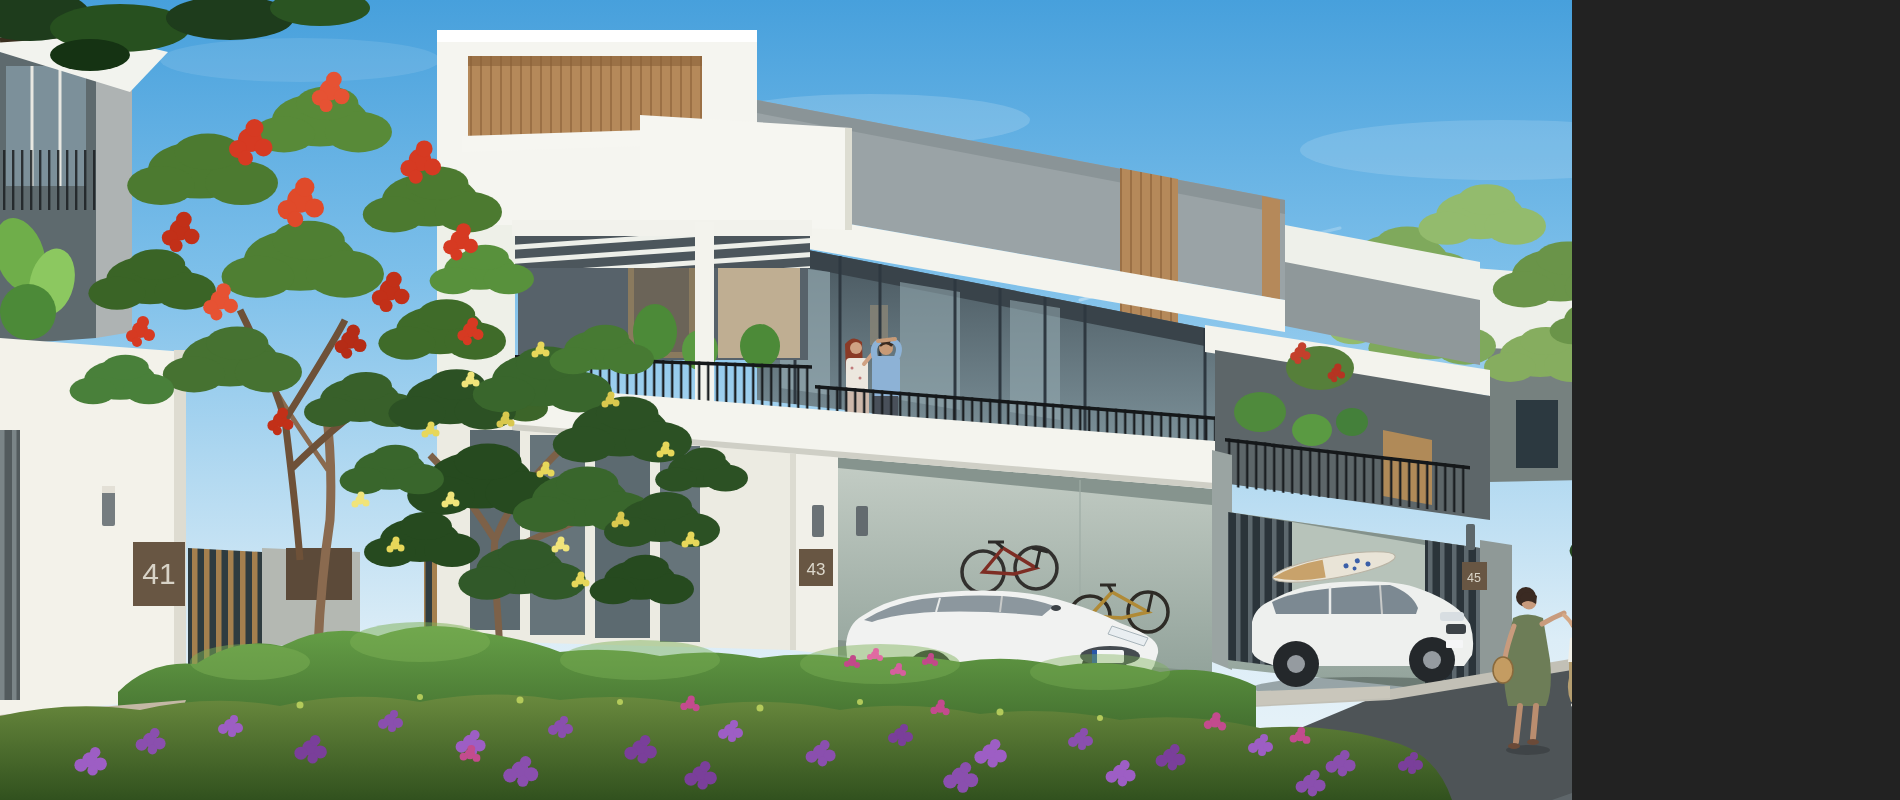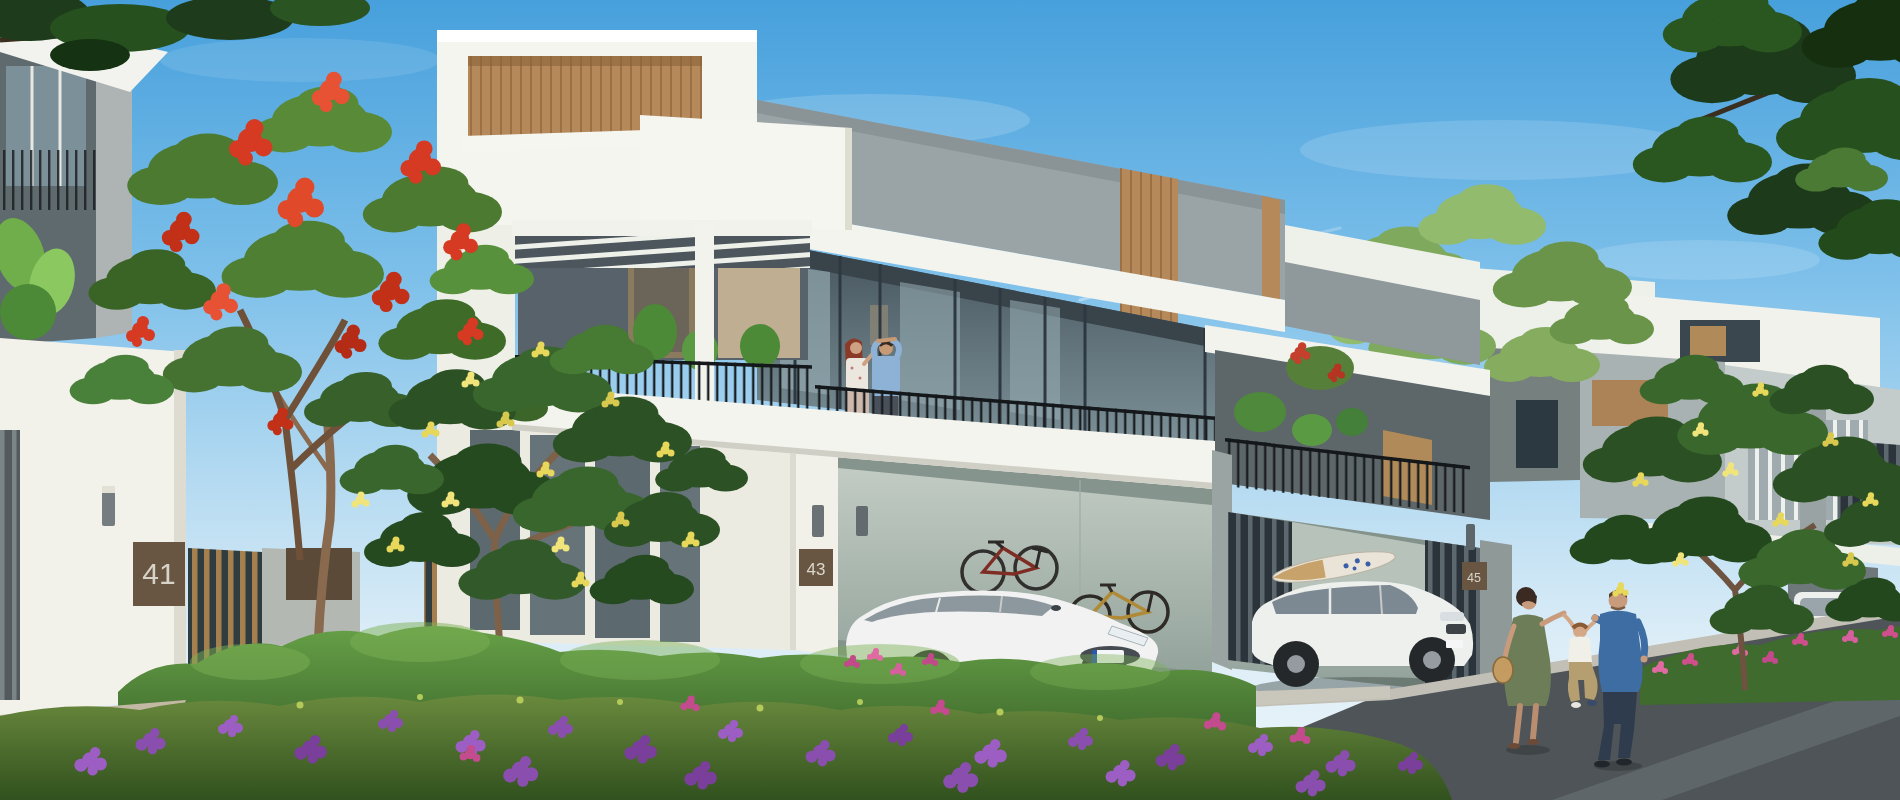--- a/index.html
+++ b/index.html
@@ -1,16 +1,16 @@
 <!DOCTYPE html>
 <html><head>
 <meta charset="utf-8">
 <style>
   html,body{margin:0;padding:0;background:#222;}
-  .scene{position:relative;width:1900px;height:800px;overflow:hidden;font-family:"Liberation Sans",sans-serif;}
+  .scene{position:relative;width:1572px;height:800px;overflow:hidden;font-family:"Liberation Sans",sans-serif;}
   svg{display:block}
   text{font-family:"Liberation Sans",sans-serif;}
 </style>
 </head>
 <body>
 
 <div class="scene">
 <svg width="1900" height="800" viewBox="0 0 1900 800">
 <defs>
   <linearGradient id="skyG" x1="0" y1="0" x2="0" y2="1">

